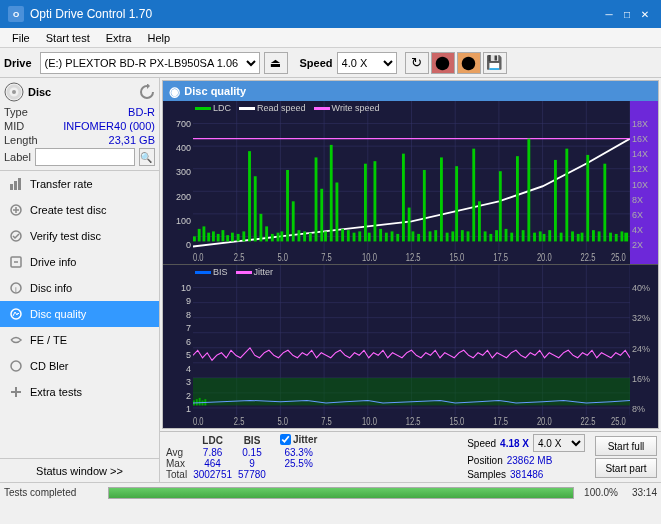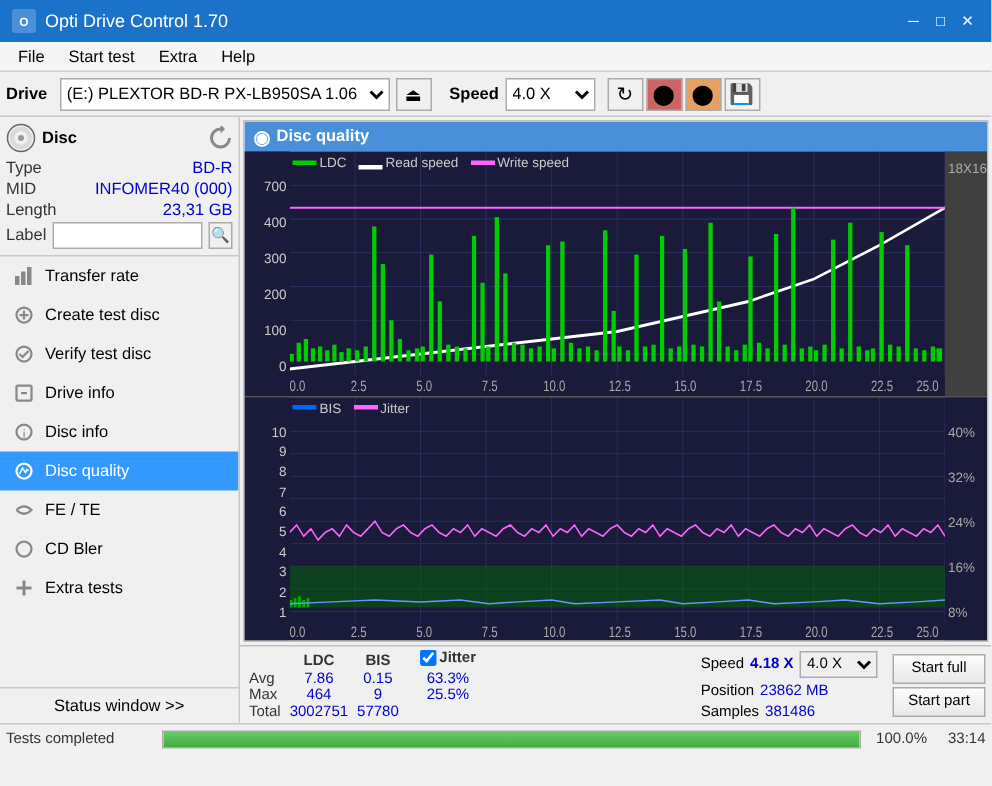--- a/index.html
+++ b/index.html
@@ -262,21 +262,21 @@
             <span>0</span>
           </div>
 
           <div style="flex:1; position:relative; overflow:hidden;">
 
             <div style="position:absolute; top:2px; left:2px; z-index:10; display:flex; gap:8px; align-items:center; font-size:9px;">
               <div style="display:flex; align-items:center; gap:2px;">
                 <div style="width:16px; height:3px; background:#00cc00;"></div>
                 <span style="color:#ccc;">LDC</span>
               </div>
-              <div style="display:flex; align-items:flex-end; gap:2px;">
+              <div style="display:flex; align-items:center; gap:2px;">
                 <div style="width:16px; height:3px; background:#ffffff;"></div>
                 <span style="color:#ccc;">Read speed</span>
               </div>
               <div style="display:flex; align-items:center; gap:2px;">
                 <div style="width:16px; height:3px; background:#ff66ff;"></div>
                 <span style="color:#ccc;">Write speed</span>
               </div>
             </div>
 
             <svg width="100%" height="100%" viewBox="0 0 460 130" preserveAspectRatio="none" style="display:block;">
@@ -394,21 +394,21 @@
               <text x="178" y="128" font-size="8" fill="#aaa">10.0</text>
               <text x="224" y="128" font-size="8" fill="#aaa">12.5</text>
               <text x="270" y="128" font-size="8" fill="#aaa">15.0</text>
               <text x="316" y="128" font-size="8" fill="#aaa">17.5</text>
               <text x="362" y="128" font-size="8" fill="#aaa">20.0</text>
               <text x="408" y="128" font-size="8" fill="#aaa">22.5</text>
               <text x="440" y="128" font-size="8" fill="#aaa">25.0</text>
             </svg>
           </div>
 
-          <div style="width:28px; display:flex; justify-content:space-between; align-items:flex-start; padding:6px 0 14px 2px; font-size:9px; color:#aaa; flex-shrink:0; background:#404040;">
+          <div style="width:28px; display:flex; flex-direction:column; justify-content:space-between; align-items:flex-start; padding:18px 0 14px 2px; font-size:9px; color:#aaa; flex-shrink:0; background:#6d28d9;">
             <span>18X</span>
             <span>16X</span>
             <span>14X</span>
             <span>12X</span>
             <span>10X</span>
             <span>8X</span>
             <span>6X</span>
             <span>4X</span>
             <span>2X</span>
           </div>

